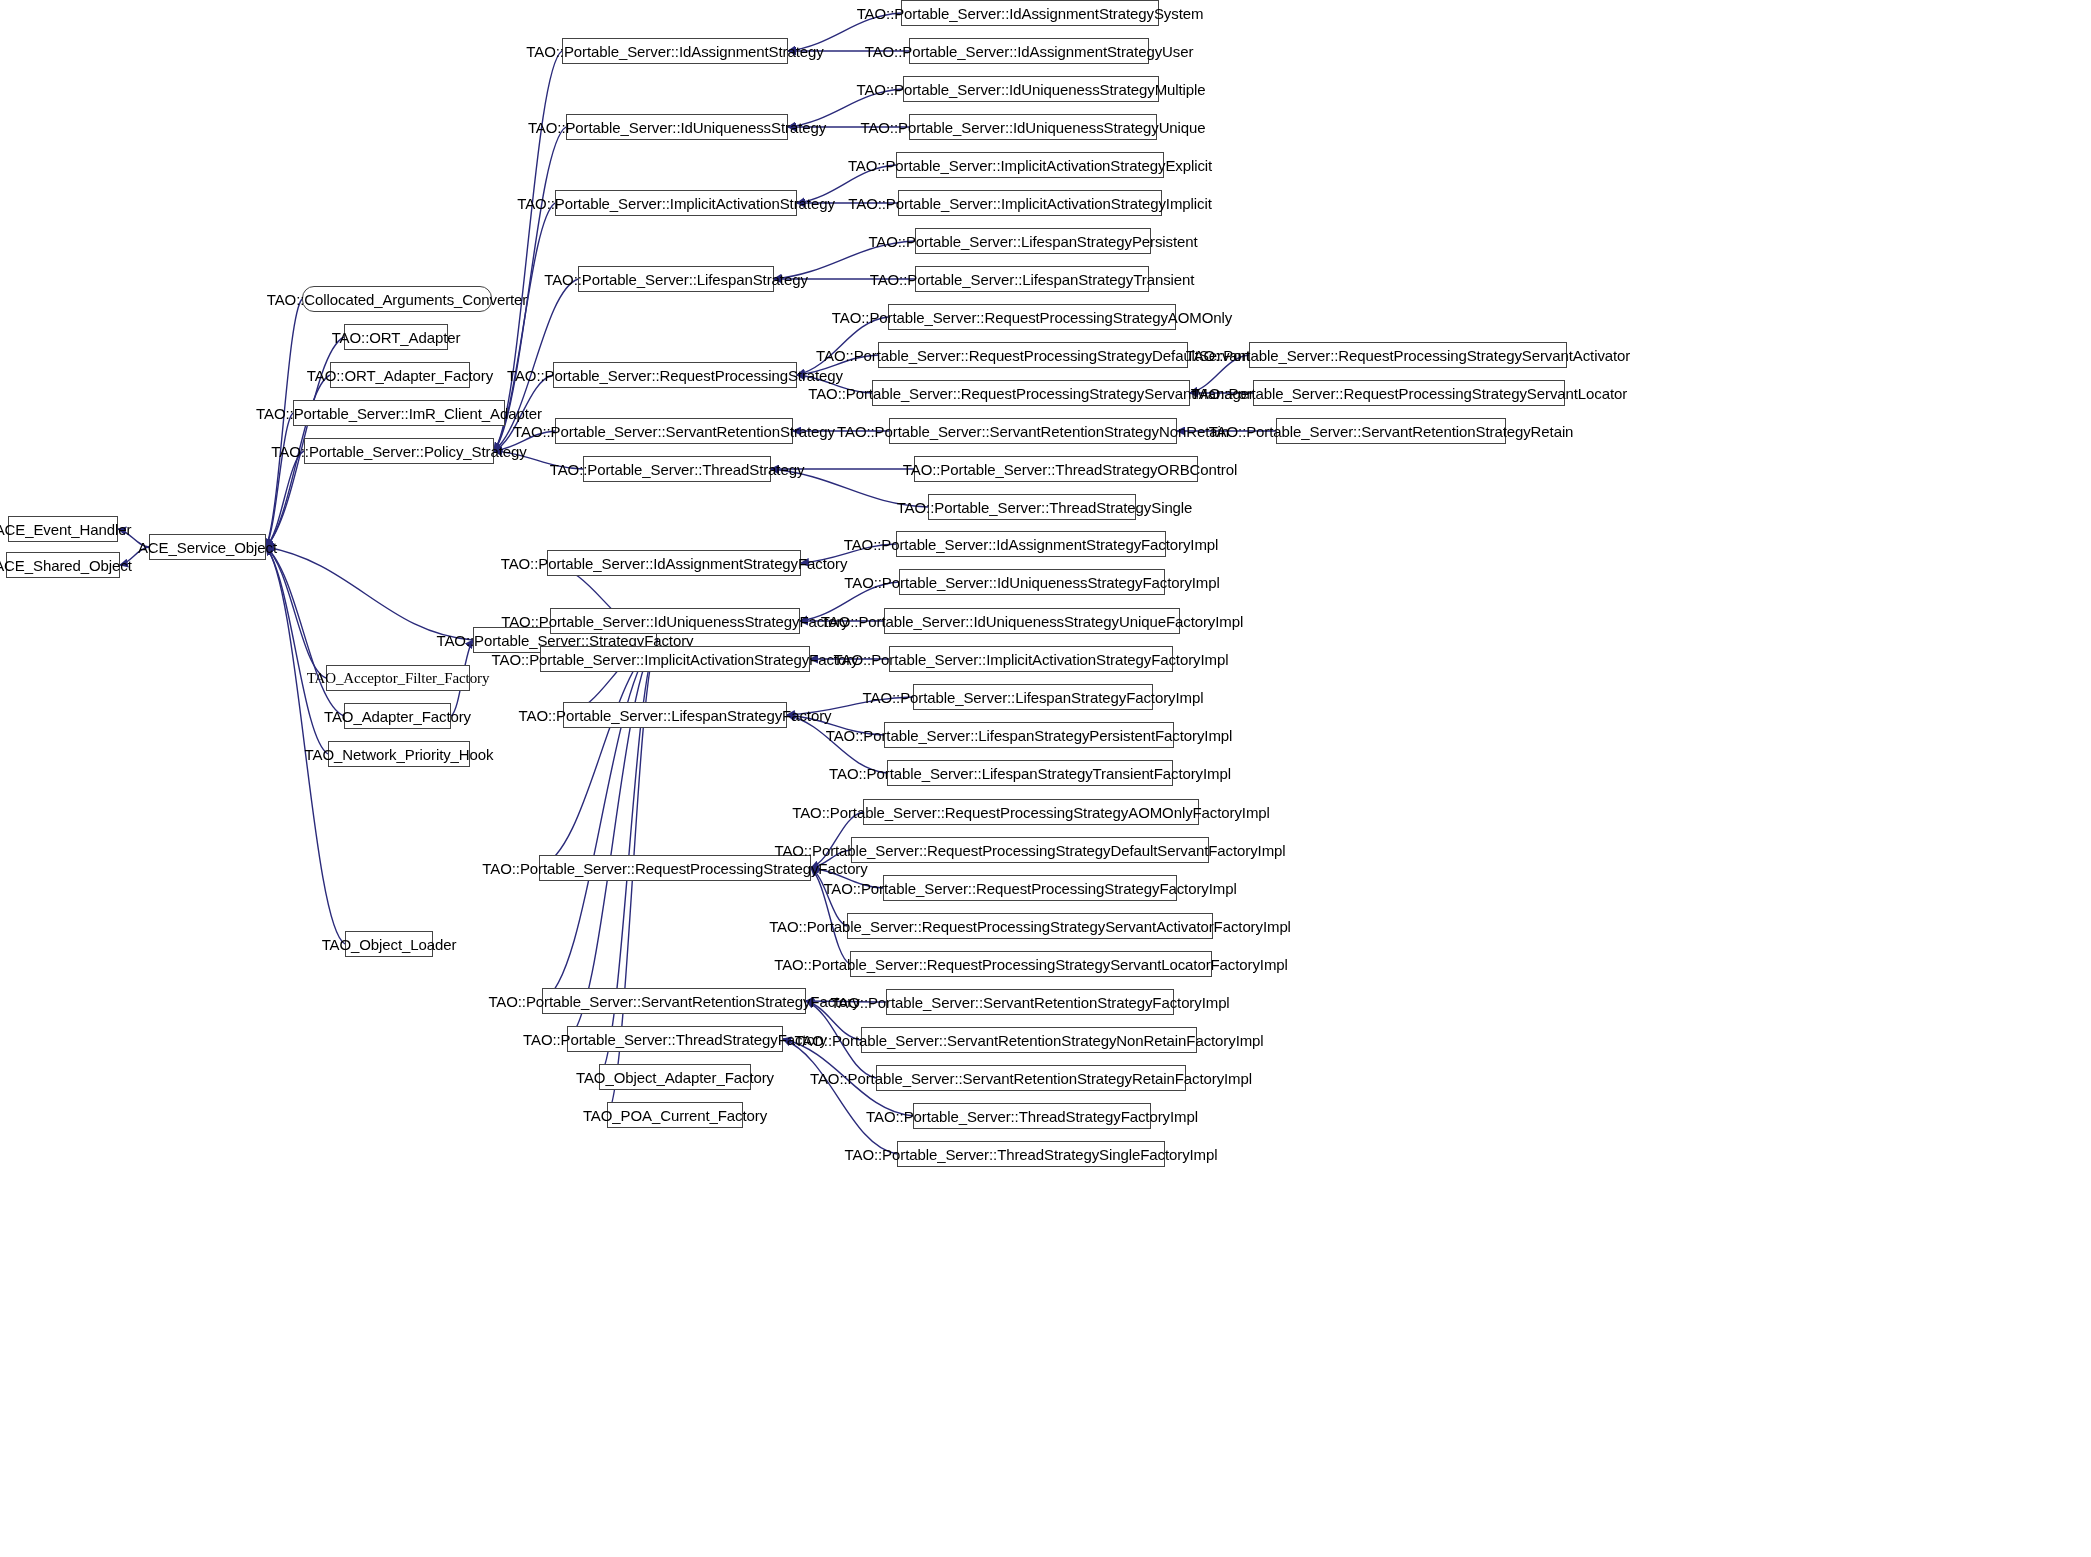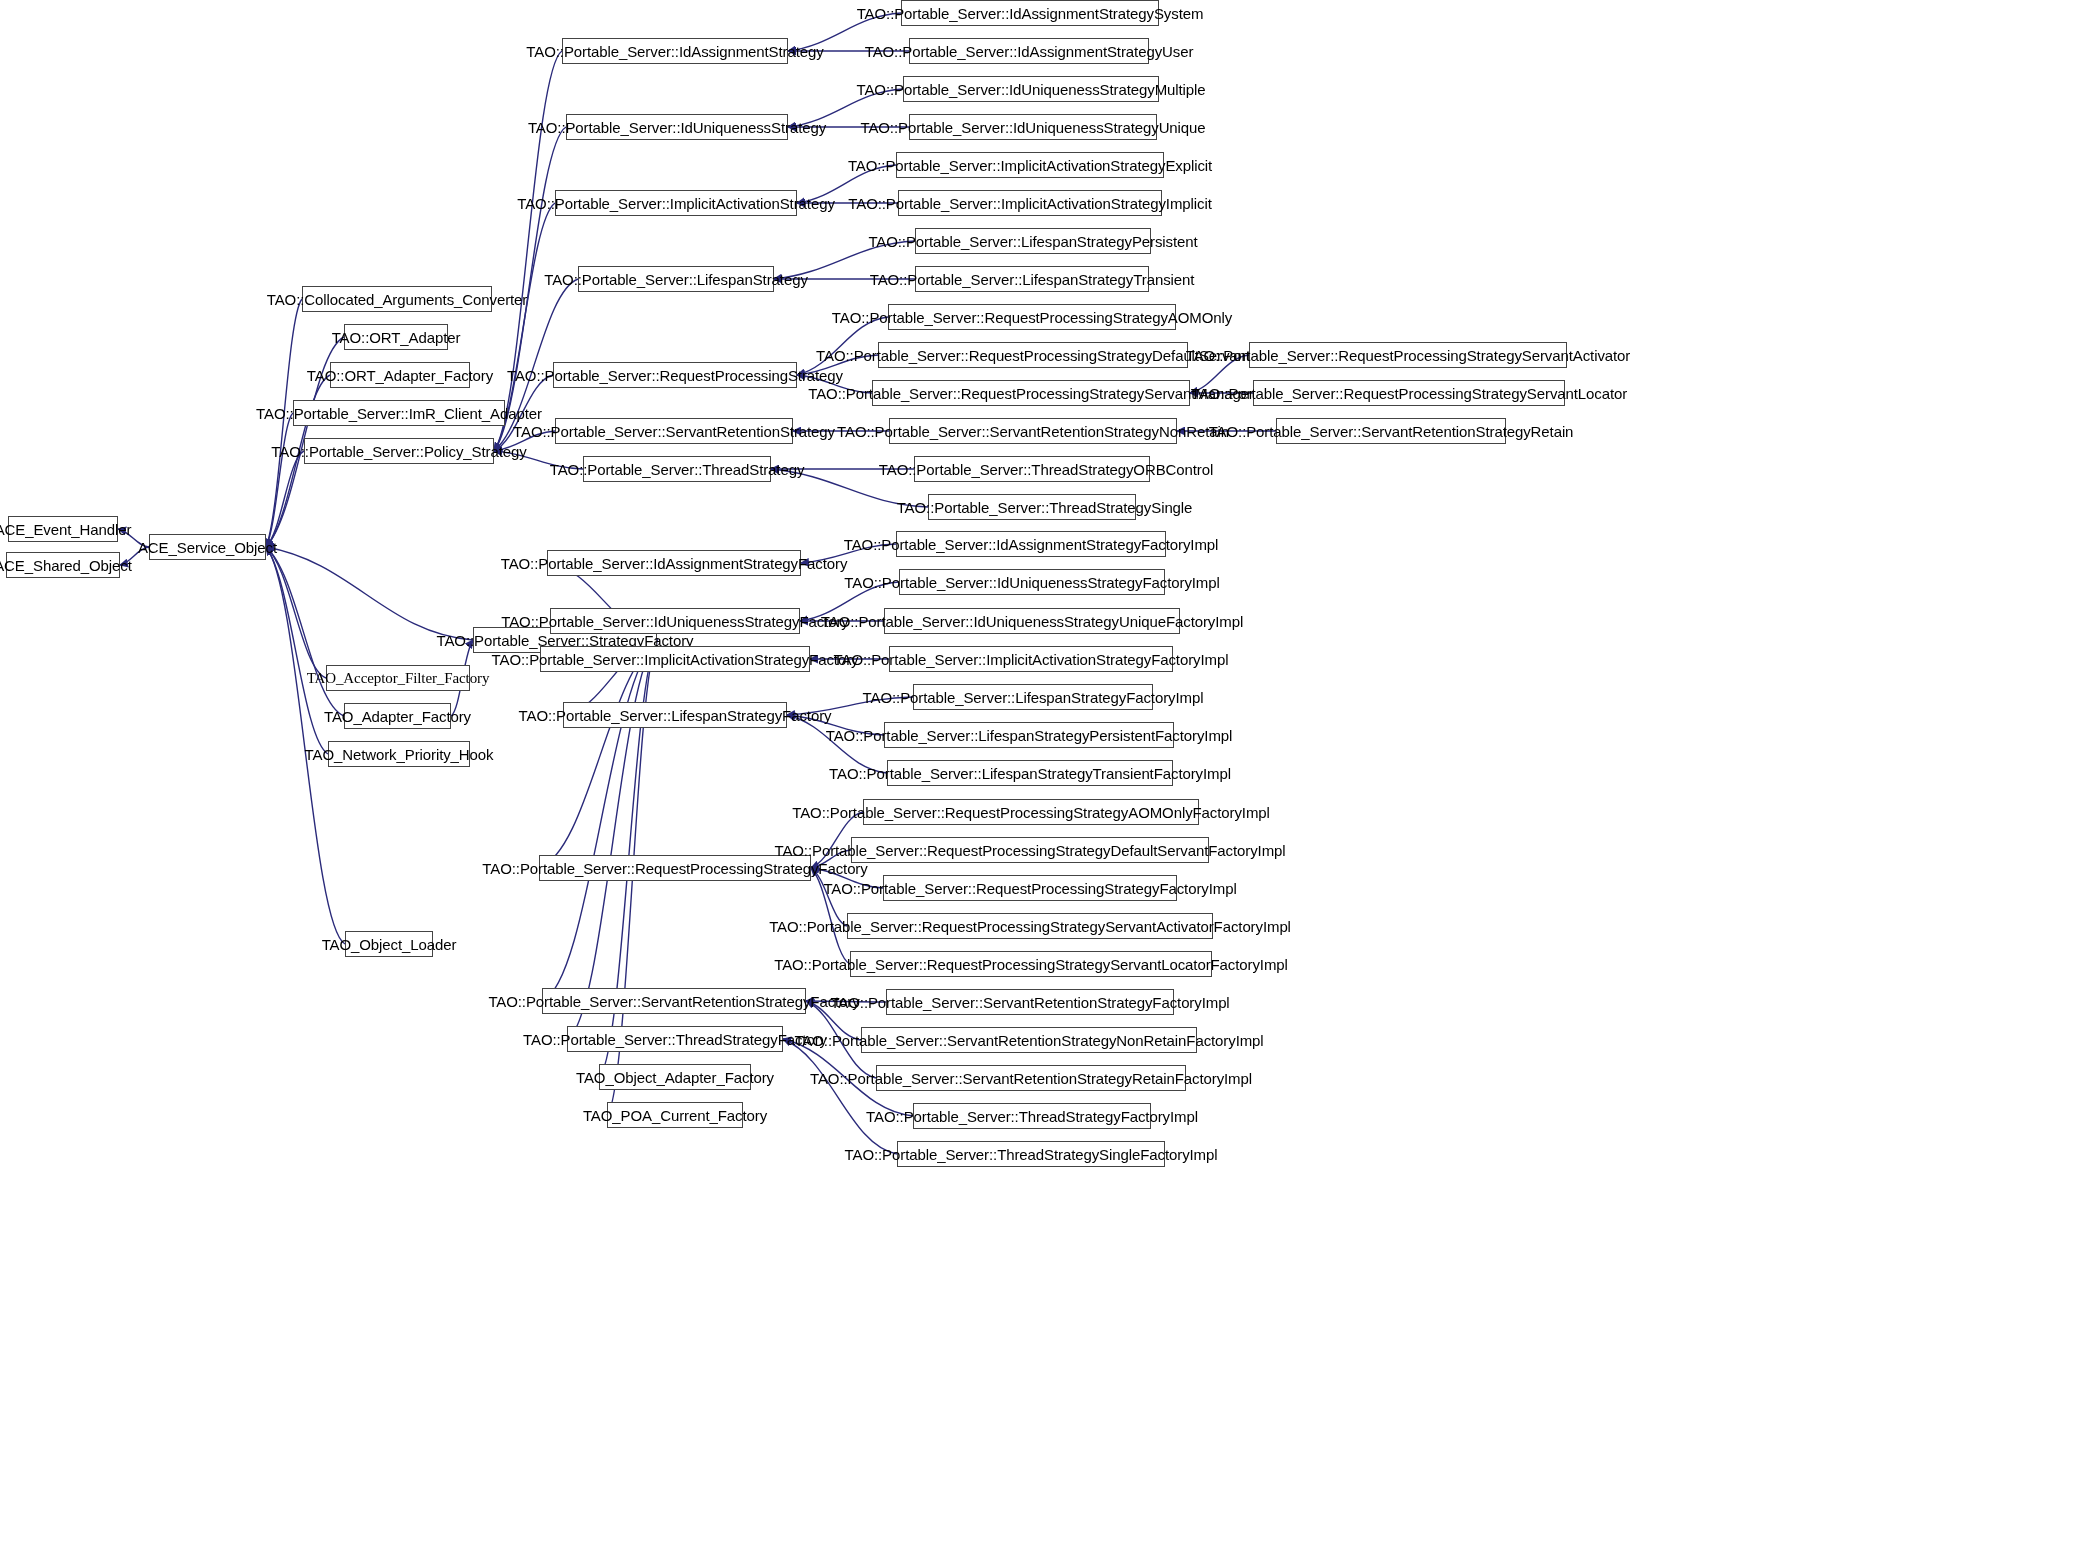--- a/index.html
+++ b/index.html
@@ -109,21 +109,21 @@
         <path d="M876,1078 C846.6,1072.225 835.4,1013.705 806,1001" fill="none" stroke="#2a2a7a" stroke-width="1.4" marker-end="url(#arrow)"></path>
         <path d="M913,1116 C858.4,1110.225 837.6,1051.705 783,1039" fill="none" stroke="#2a2a7a" stroke-width="1.4" marker-end="url(#arrow)"></path>
         <path d="M897,1154 C849.12,1145.375 830.88,1057.975 783,1039" fill="none" stroke="#2a2a7a" stroke-width="1.4" marker-end="url(#arrow)"></path>
         <path d="M451,716 C460.24,710.3 463.76,652.54 473,640" fill="none" stroke="#2a2a7a" stroke-width="1.4" marker-end="url(#arrow)"></path>
       </g>
   </svg>
   <div id="node-layer">
       <div class="node" style="left: 8px; top: 516px; width: 110px;">ACE_Event_Handler</div>
       <div class="node" style="left: 6px; top: 552px; width: 114px;">ACE_Shared_Object</div>
       <div class="node" style="left: 149px; top: 534px; width: 117px;">ACE_Service_Object</div>
-      <div class="node" style="left: 302px; top: 286px; width: 190px;">TAO::Collocated_Arguments_Converter</div>
+      <div class="node" style="left: 302px; top: 286px; width: 190px; border-radius: 12px;">TAO::Collocated_Arguments_Converter</div>
       <div class="node" style="left: 344px; top: 324px; width: 104px;">TAO::ORT_Adapter</div>
       <div class="node" style="left: 330px; top: 362px; width: 140px;">TAO::ORT_Adapter_Factory</div>
       <div class="node" style="left: 293px; top: 400px; width: 212px;">TAO::Portable_Server::ImR_Client_Adapter</div>
       <div class="node" style="left: 304px; top: 438px; width: 190px; padding-left: 8px;">TAO::Portable_Server::Policy_Strategy</div>
       <div class="node" style="left: 562px; top: 38px; width: 226px;">TAO::Portable_Server::IdAssignmentStrategy</div>
       <div class="node" style="left: 566px; top: 114px; width: 222px;">TAO::Portable_Server::IdUniquenessStrategy</div>
       <div class="node" style="left: 555px; top: 190px; width: 242px;">TAO::Portable_Server::ImplicitActivationStrategy</div>
       <div class="node" style="left: 578px; top: 266px; width: 196px;">TAO::Portable_Server::LifespanStrategy</div>
       <div class="node" style="left: 553px; top: 362px; width: 244px;">TAO::Portable_Server::RequestProcessingStrategy</div>
       <div class="node" style="left: 555px; top: 418px; width: 238px;">TAO::Portable_Server::ServantRetentionStrategy</div>
@@ -133,21 +133,21 @@
       <div class="node" style="left: 903px; top: 76px; width: 256px;">TAO::Portable_Server::IdUniquenessStrategyMultiple</div>
       <div class="node" style="left: 909px; top: 114px; width: 248px;">TAO::Portable_Server::IdUniquenessStrategyUnique</div>
       <div class="node" style="left: 896px; top: 152px; width: 268px;">TAO::Portable_Server::ImplicitActivationStrategyExplicit</div>
       <div class="node" style="left: 898px; top: 190px; width: 264px;">TAO::Portable_Server::ImplicitActivationStrategyImplicit</div>
       <div class="node" style="left: 915px; top: 228px; width: 236px;">TAO::Portable_Server::LifespanStrategyPersistent</div>
       <div class="node" style="left: 915px; top: 266px; width: 234px; text-align: right;">TAO::Portable_Server::LifespanStrategyTransient</div>
       <div class="node" style="left: 888px; top: 304px; width: 288px;">TAO::Portable_Server::RequestProcessingStrategyAOMOnly</div>
       <div class="node" style="left: 878px; top: 342px; width: 310px;">TAO::Portable_Server::RequestProcessingStrategyDefaultServant</div>
       <div class="node" style="left: 872px; top: 380px; width: 318px;">TAO::Portable_Server::RequestProcessingStrategyServantManager</div>
       <div class="node" style="left: 889px; top: 418px; width: 288px;">TAO::Portable_Server::ServantRetentionStrategyNonRetain</div>
-      <div class="node" style="left: 914px; top: 456px; width: 236px; padding-left: 36px;">TAO::Portable_Server::ThreadStrategyORBControl</div>
+      <div class="node" style="left: 914px; top: 456px; width: 284px; padding-left: 36px;">TAO::Portable_Server::ThreadStrategyORBControl</div>
       <div class="node" style="left: 928px; top: 494px; width: 208px; padding-left: 33px;">TAO::Portable_Server::ThreadStrategySingle</div>
       <div class="node" style="left: 1249px; top: 342px; width: 318px;">TAO::Portable_Server::RequestProcessingStrategyServantActivator</div>
       <div class="node" style="left: 1253px; top: 380px; width: 312px;">TAO::Portable_Server::RequestProcessingStrategyServantLocator</div>
       <div class="node" style="left: 1276px; top: 418px; width: 230px;">TAO::Portable_Server::ServantRetentionStrategyRetain</div>
       <div class="node" style="left: 473px; top: 627px; width: 184px;">TAO::Portable_Server::StrategyFactory</div>
       <div class="node" style="left: 326px; top: 665px; width: 144px; font-family: Liberation Serif, serif;">TAO_Acceptor_Filter_Factory</div>
       <div class="node" style="left: 344px; top: 703px; width: 107px;">TAO_Adapter_Factory</div>
       <div class="node" style="left: 328px; top: 741px; width: 142px;">TAO_Network_Priority_Hook</div>
       <div class="node" style="left: 345px; top: 931px; width: 88px;">TAO_Object_Loader</div>
       <div class="node" style="left: 547px; top: 550px; width: 254px;">TAO::Portable_Server::IdAssignmentStrategyFactory</div>

